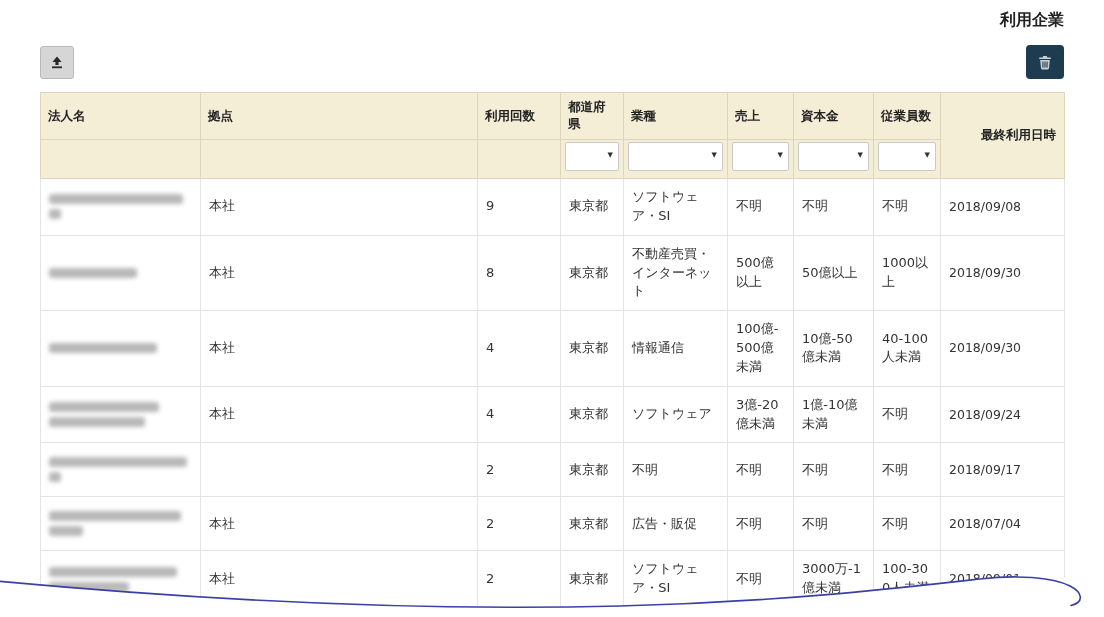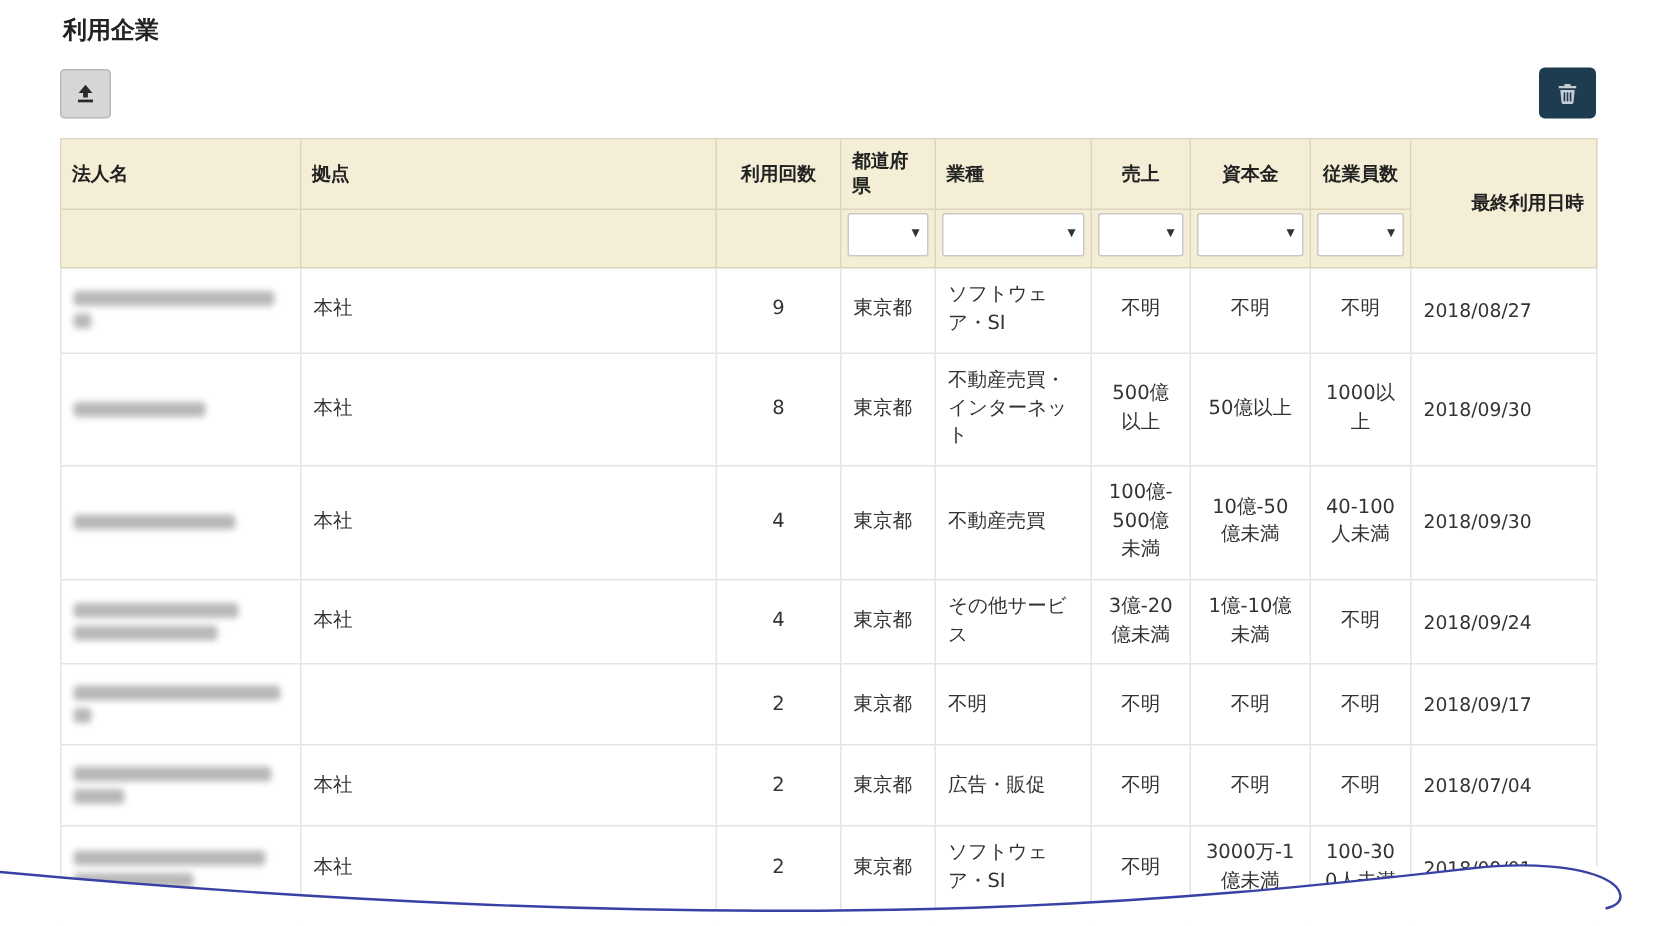--- a/index.html
+++ b/index.html
@@ -4,21 +4,21 @@
 <style>
   * { box-sizing: border-box; }
   html,body { margin:0; padding:0; }
   body {
     width:1104px; height:617px; overflow:hidden; position:relative;
     background:#ffffff; color:#333;
     font-family:"DejaVu Sans","Liberation Sans",sans-serif;
   }
   .container { padding:6px 40px 0 40px; }
 
-  .page-title { font-size:16px; font-weight:bold; color:#222; margin:4px 0 14px 2px; }
+  .page-title { font-size:16px; font-weight:bold; color:#222; margin:4px 0 14px 2px;text-align:right; }
 
   .toolbar { display:flex; justify-content:space-between; align-items:center; margin:0 0 13px 0; height:34px; }
   .btn-export {
     width:34px; height:33px; background:#d6d6d6; border:1px solid #b9b9b9; border-radius:3px;
     display:flex; align-items:center; justify-content:center; cursor:pointer; padding:0;
   }
   .btn-delete {
     width:38px; height:34px; background:#1d3c4f; border:none; border-radius:4px;
     display:flex; align-items:center; justify-content:center; cursor:pointer; padding:0;
   }
@@ -44,21 +44,21 @@
   .sel-wrap .caret {
     position:absolute; right:6px; top:10px; font-size:7px; color:#333; pointer-events:none; line-height:1;
   }
 
   tbody td {
     border:1px solid #e4e4e4; background:#fff; padding:9px 8px; vertical-align:middle;
     line-height:1.45; word-break:break-all; color:#333;
   }
   tbody td.date { font-size:12.5px; white-space:nowrap; }
   .al-left  { text-align:left; }
-  .al-right { text-align:center; }
+  .al-right { text-align:left; }
 
   .redact-bar {
     height:10px; background:#9a9a9a; border-radius:3px; filter:blur(2px); opacity:.7;
     margin:5px 0; display:block;
   }
   tr.partial td { height:46px; border-bottom:none; }
 
   .tear { position:absolute; left:0; top:550px; pointer-events:none; }
 </style>
 </head>
@@ -137,21 +137,21 @@
             <span class="redact-bar" style="width: 134px;"></span>
             <span class="redact-bar" style="width: 12px;"></span>
           </td>
           <td class="al-left">本社</td>
           <td class="al-right">9</td>
           <td class="al-left">東京都</td>
           <td class="al-left">ソフトウェア・SI</td>
           <td class="al-right">不明</td>
           <td class="al-right">不明</td>
           <td class="al-right">不明</td>
-          <td class="al-left date">2018/08/27</td>
+          <td class="al-left date">2018/09/08</td>
         </tr>
         <tr>
           <td class="al-left">
             <span class="redact-bar" style="width: 88px;"></span>
           </td>
           <td class="al-left">本社</td>
           <td class="al-right">8</td>
           <td class="al-left">東京都</td>
           <td class="al-left">不動産売買・インターネット</td>
           <td class="al-right">500億以上</td>
@@ -159,35 +159,35 @@
           <td class="al-right">1000以上</td>
           <td class="al-left date">2018/09/30</td>
         </tr>
         <tr>
           <td class="al-left">
             <span class="redact-bar" style="width: 108px;"></span>
           </td>
           <td class="al-left">本社</td>
           <td class="al-right">4</td>
           <td class="al-left">東京都</td>
-          <td class="al-left">不動産売買</td>
+          <td class="al-left">情報通信</td>
           <td class="al-right">100億-500億未満</td>
           <td class="al-right">10億-50億未満</td>
           <td class="al-right">40-100人未満</td>
           <td class="al-left date">2018/09/30</td>
         </tr>
         <tr>
           <td class="al-left">
             <span class="redact-bar" style="width: 110px;"></span>
             <span class="redact-bar" style="width: 96px;"></span>
           </td>
           <td class="al-left">本社</td>
           <td class="al-right">4</td>
           <td class="al-left">東京都</td>
-          <td class="al-left">その他サービス</td>
+          <td class="al-left">ソフトウェア</td>
           <td class="al-right">3億-20億未満</td>
           <td class="al-right">1億-10億未満</td>
           <td class="al-right">不明</td>
           <td class="al-left date">2018/09/24</td>
         </tr>
         <tr>
           <td class="al-left">
             <span class="redact-bar" style="width: 138px;"></span>
             <span class="redact-bar" style="width: 12px;"></span>
           </td>

